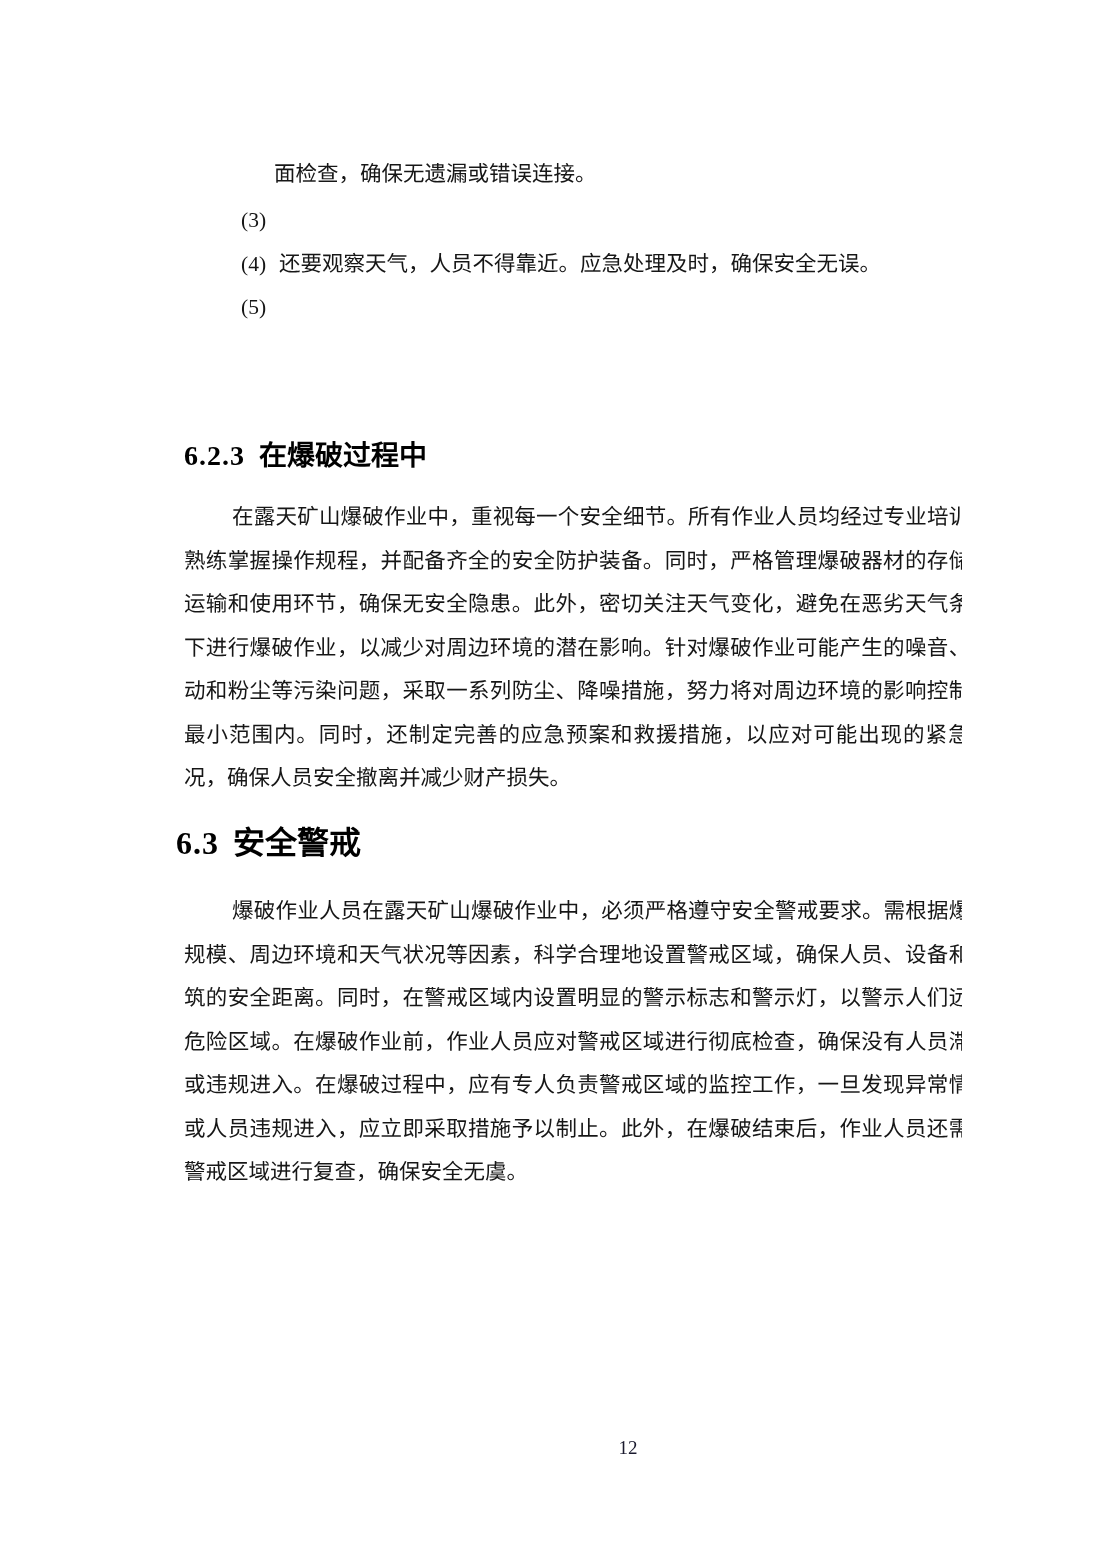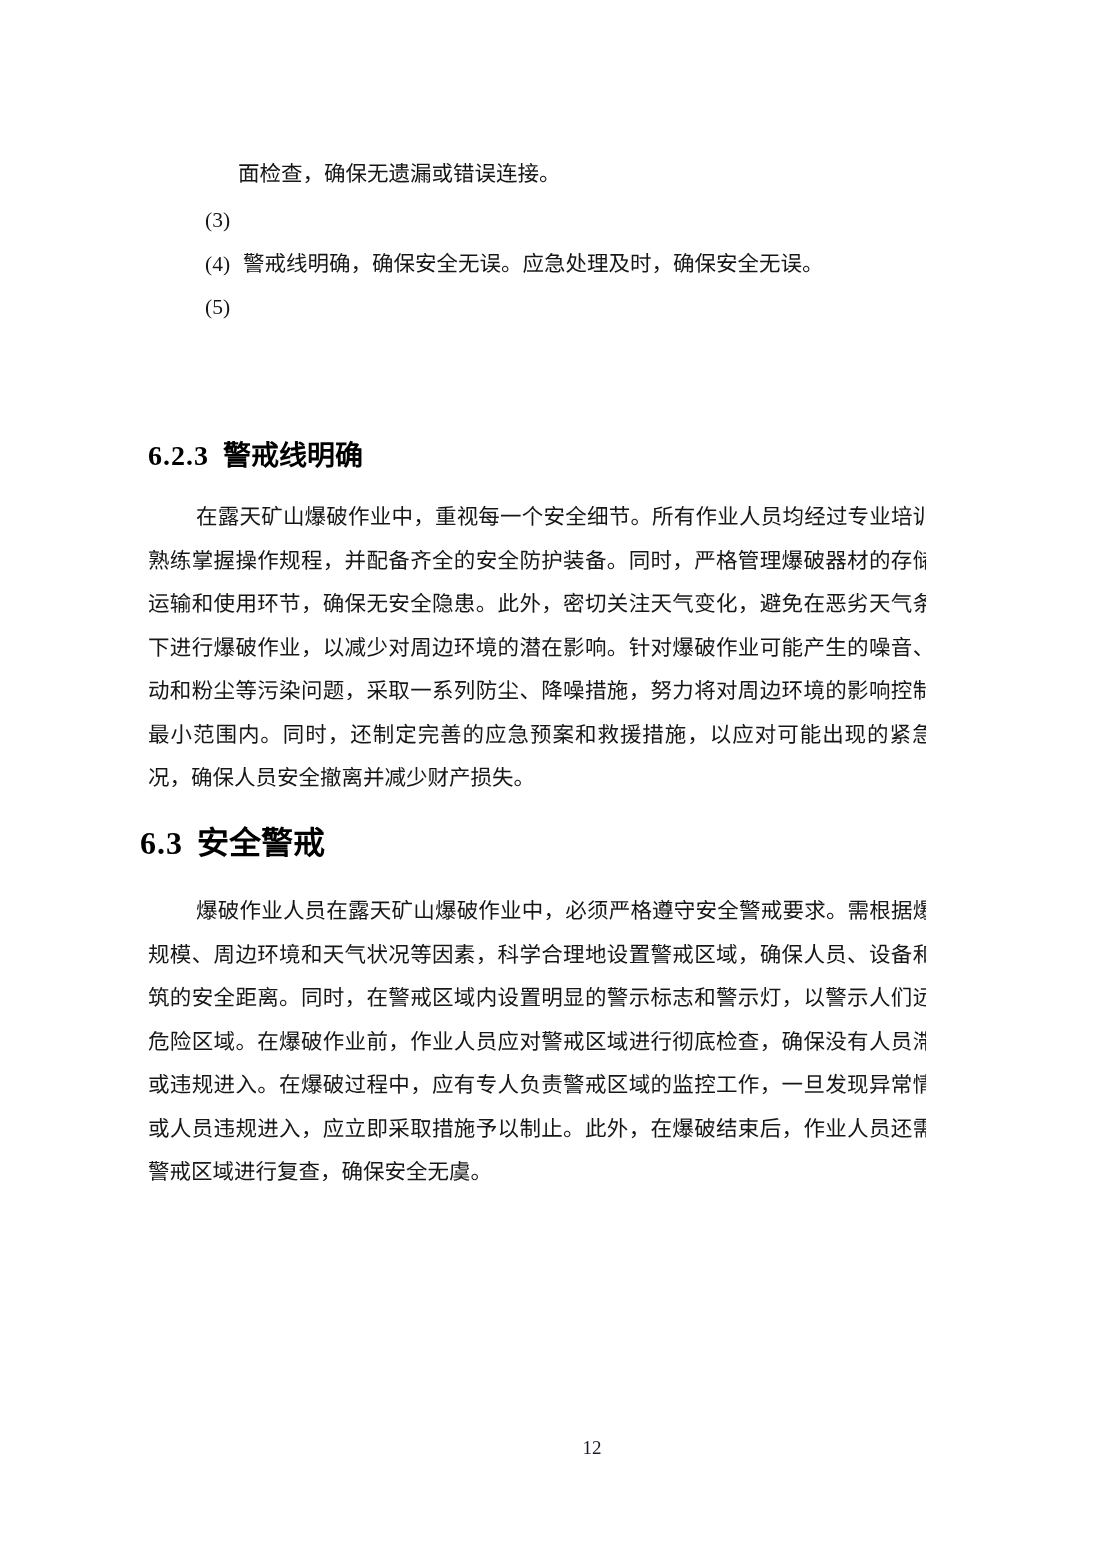--- a/index.html
+++ b/index.html
@@ -8,20 +8,21 @@
     background: #ffffff;
   }
   .page {
     position: relative;
     width: 926px;
     height: 1559px;
     background: #ffffff;
     overflow: hidden;
     color: #161616;
     font-family: "Liberation Serif", "DejaVu Serif", serif;
+    margin-left: 36px;
   }
   
   .bodytext {
     font-size: 21.5px;
     line-height: 43.5px;
     color: #161616;
     text-align: justify;
   }
   .abs { position: absolute; }
 
@@ -109,31 +110,31 @@
   <div class="abs orphan bodytext">面检查，确保无遗漏或错误连接。</div>
 
   <div class="abs num-list bodytext">
 
     <div class="list-item">
       <span class="num">(3)</span>
     </div>
 
     <div class="list-item">
       <span class="num">(4)</span>
-      <span class="itext">警戒线明确，确保安全无误。应急处理及时，确保安全无误。</span>
+      <span class="itext">还要观察天气，人员不得靠近。应急处理及时，确保安全无误。</span>
     </div>
 
     <div class="list-item">
       <span class="num">(5)</span>
     </div>
 
   </div>
 
   <div class="abs heading h3-heading">
-    <span class="h-num">6.2.3</span><span>警戒线明确</span>
+    <span class="h-num">6.2.3</span><span>在爆破过程中</span>
   </div>
 
   <div class="abs para para-1 bodytext">在露天矿山爆破作业中，重视每一个安全细节。所有作业人员均经过专业培训，熟练掌握操作规程，并配备齐全的安全防护装备。同时，严格管理爆破器材的存储、运输和使用环节，确保无安全隐患。此外，密切关注天气变化，避免在恶劣天气条件下进行爆破作业，以减少对周边环境的潜在影响。针对爆破作业可能产生的噪音、震动和粉尘等污染问题，采取一系列防尘、降噪措施，努力将对周边环境的影响控制在最小范围内。同时，还制定完善的应急预案和救援措施，以应对可能出现的紧急情况，确保人员安全撤离并减少财产损失。</div>
 
   <div class="abs heading h2-heading">
     <span class="h-num">6.3</span><span>安全警戒</span>
   </div>
 
   <div class="abs para para-2 bodytext">爆破作业人员在露天矿山爆破作业中，必须严格遵守安全警戒要求。需根据爆破规模、周边环境和天气状况等因素，科学合理地设置警戒区域，确保人员、设备和建筑的安全距离。同时，在警戒区域内设置明显的警示标志和警示灯，以警示人们远离危险区域。在爆破作业前，作业人员应对警戒区域进行彻底检查，确保没有人员滞留或违规进入。在爆破过程中，应有专人负责警戒区域的监控工作，一旦发现异常情况或人员违规进入，应立即采取措施予以制止。此外，在爆破结束后，作业人员还需对警戒区域进行复查，确保安全无虞。</div>
 

